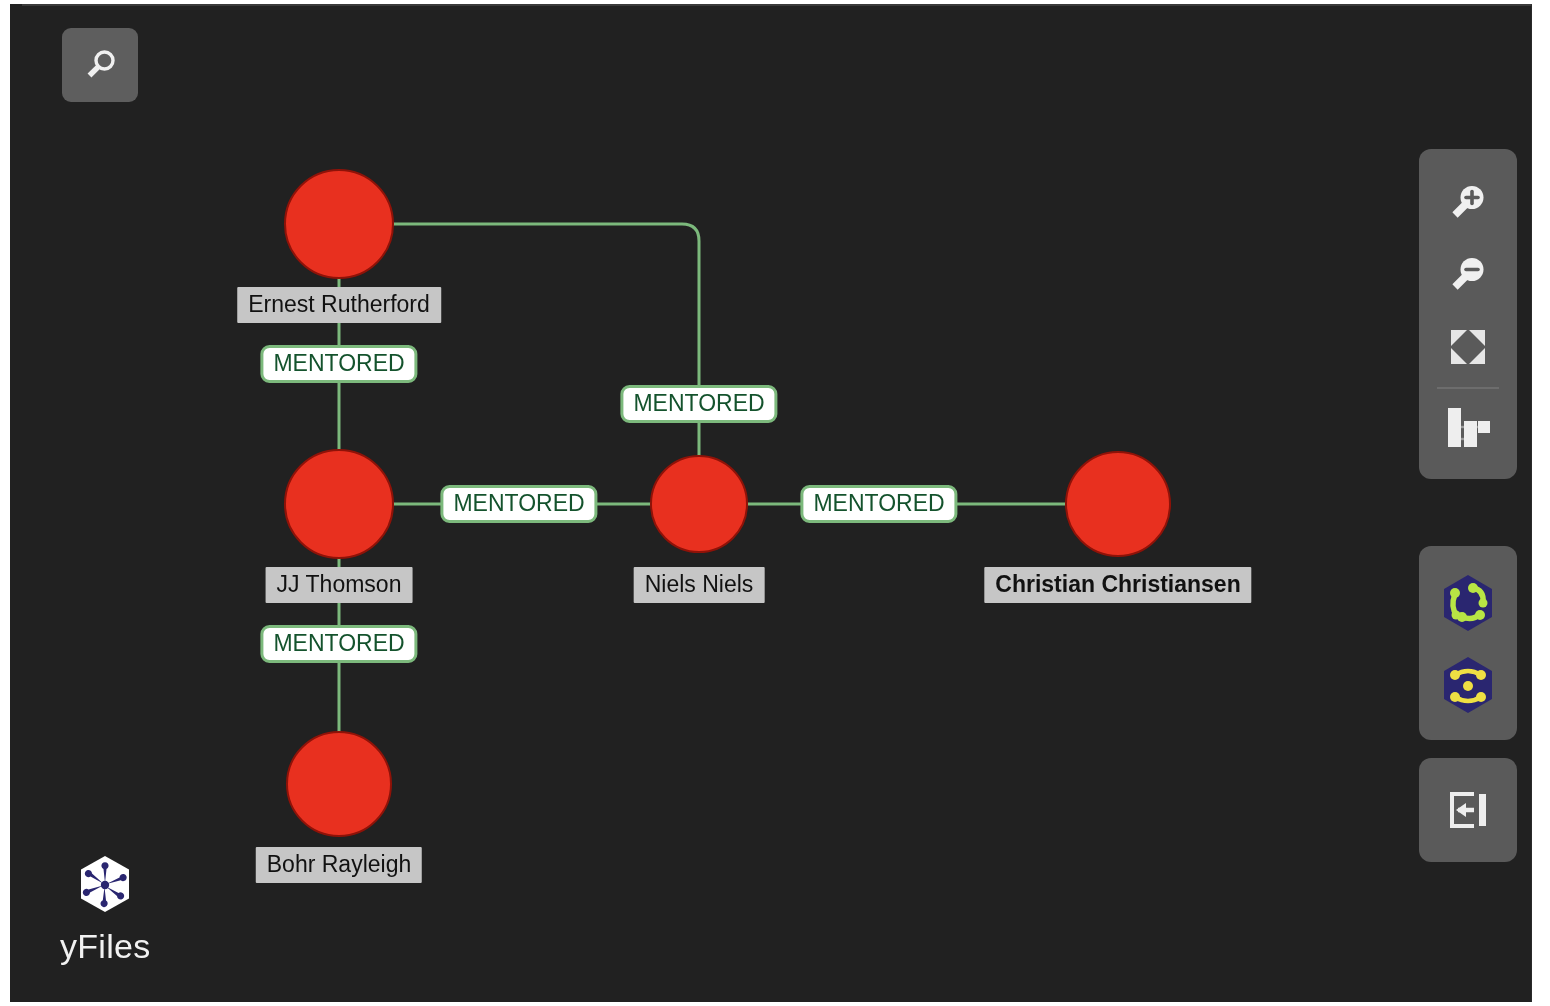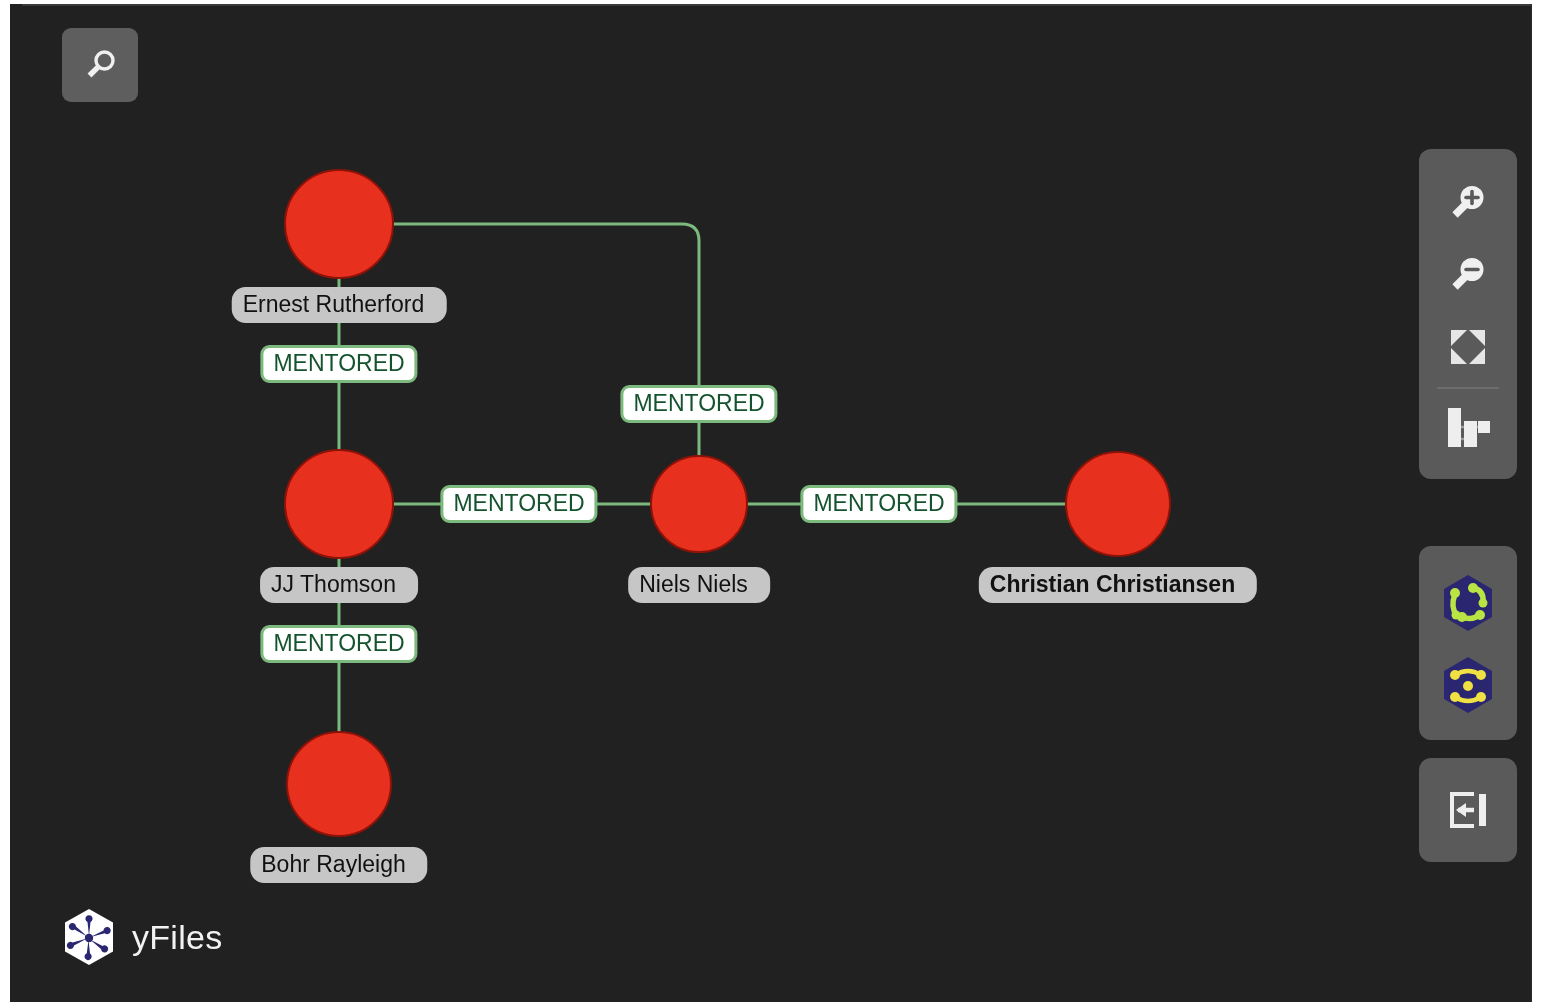--- a/index.html
+++ b/index.html
@@ -43,24 +43,24 @@
     left: 0;
     top: 0;
     width: 1510px;
     height: 998px;
   }
   
   .node-label {
     position: absolute;
     background: #c6c6c6;
     color: #111111;
-    border-radius: 14px;
+    border-radius: 1px;
     font-size: 23px;
     line-height: 23px;
-    padding: 6px 22px 7px 11px;
+    padding: 6px 11px 7px 11px;
     white-space: nowrap;
     transform: translateX(-50%);
     font-family: "Liberation Sans", sans-serif;
   }
   
   .edge-label {
     position: absolute;
     background: #ffffff;
     color: #14532d;
     border: 3px solid #7cb97c;
@@ -138,20 +138,21 @@
     margin: 4px 0;
   }
   
   #logo {
     position: absolute;
     left: 38px;
     bottom: 36px;
     display: flex;
     align-items: center;
     gap: 14px;
+    flex-direction: column;
   }
   #logo-text {
     color: #f2f2f2;
     font-size: 34px;
     letter-spacing: 0.3px;
     font-family: "Liberation Sans", sans-serif;
   }
 </style>
 </head>
 <body>

